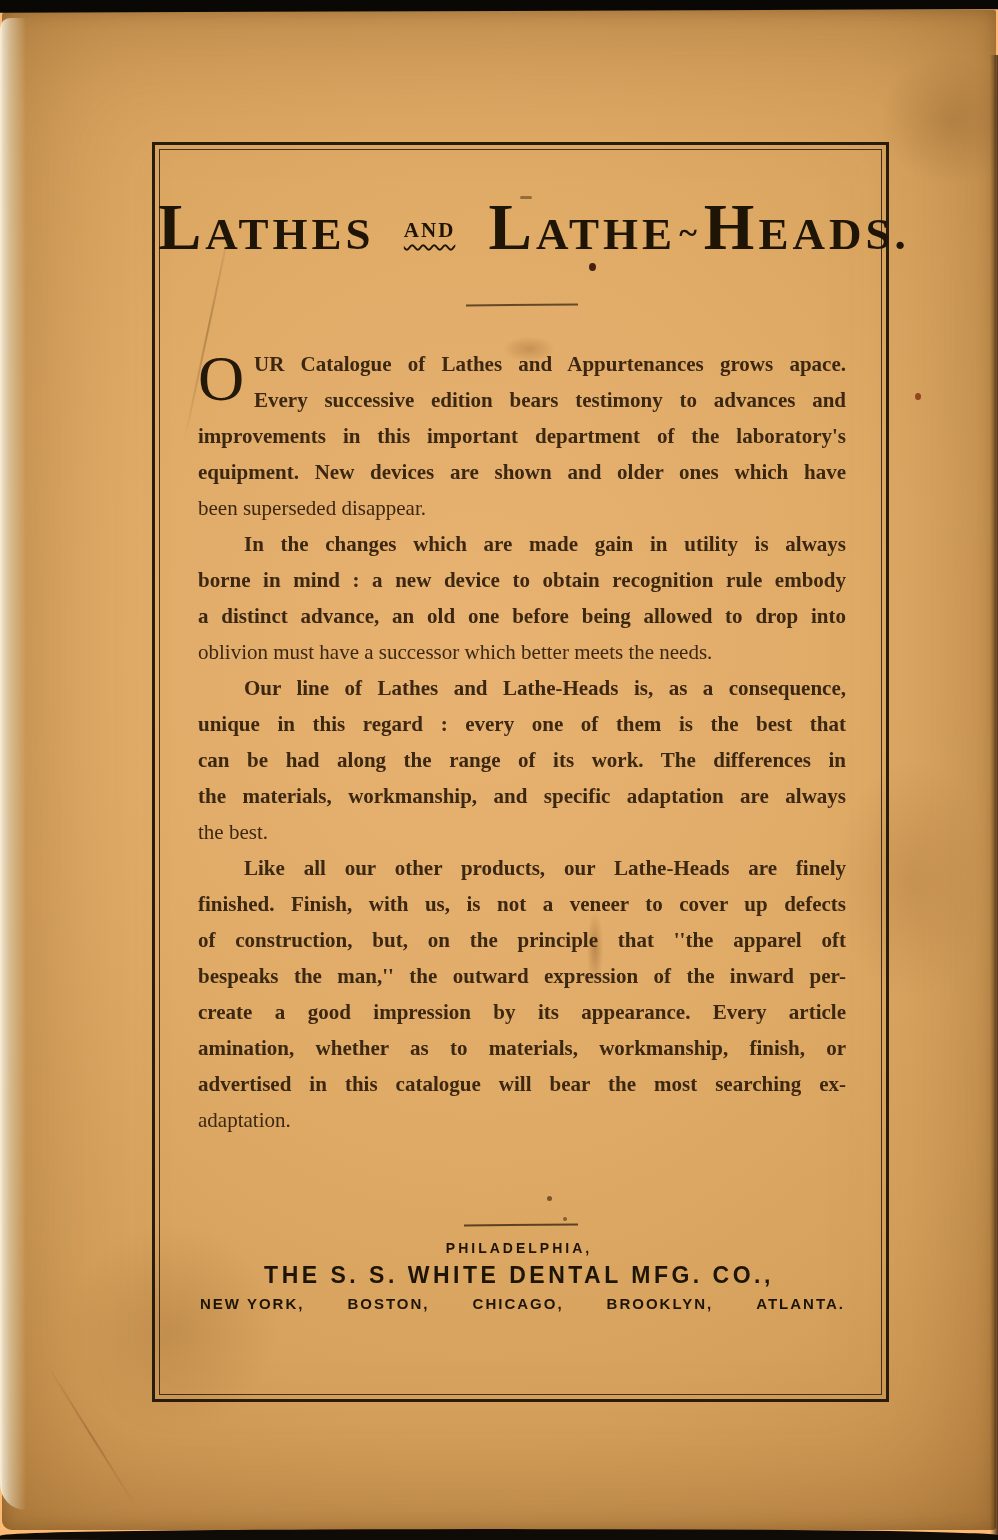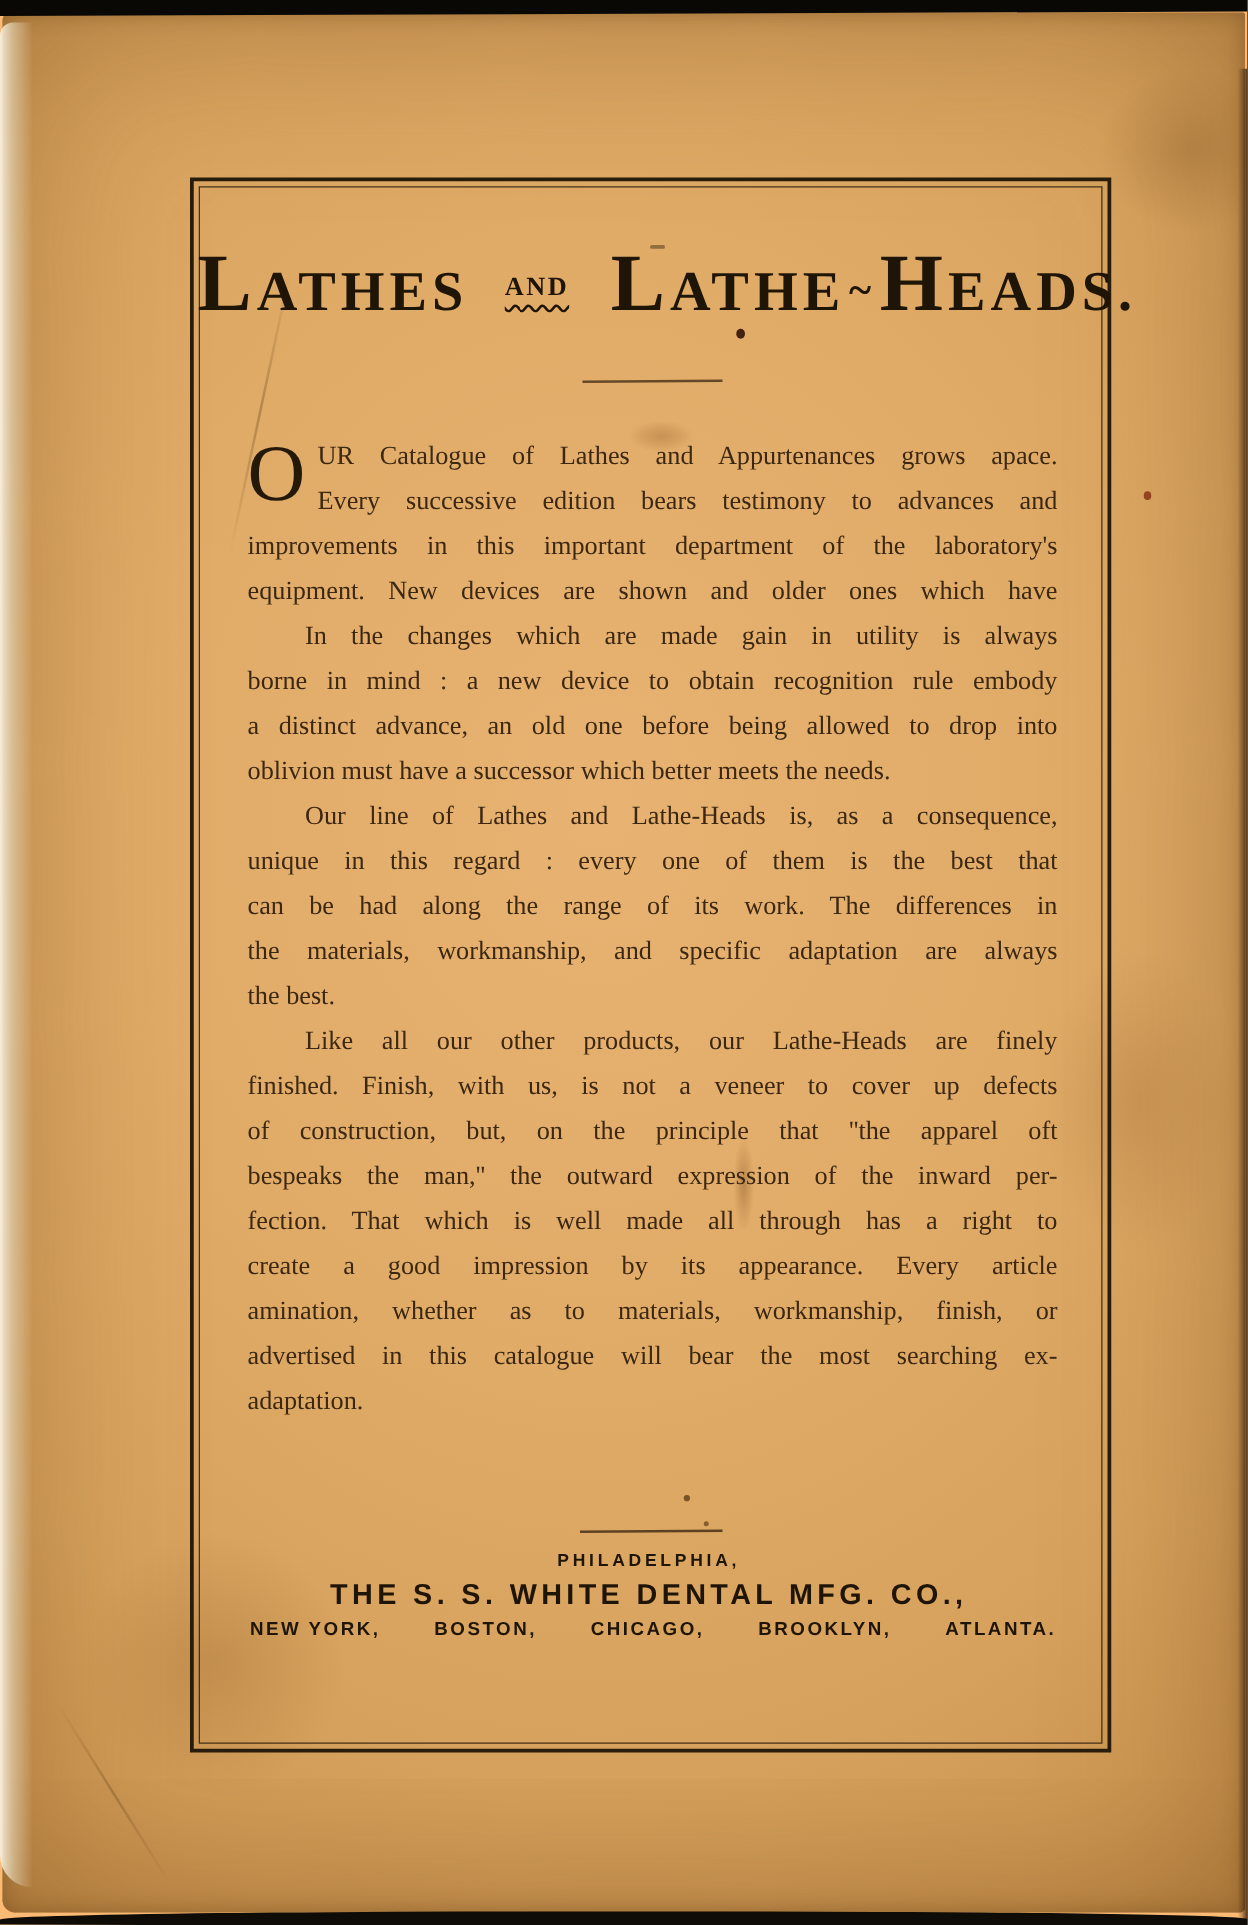--- a/index.html
+++ b/index.html
@@ -82,21 +82,21 @@
   .title-rule { position: absolute; left: 466px; top: 304px; width: 112px; height: 2px; background: rgba(70,48,22,.8); transform: rotate(-.4deg); }
   .title-dot { position: absolute; left: 589px; top: 263px; width: 7px; height: 8px; border-radius: 50%; background: #43200f; }
   
   .body-col {
     position: absolute; left: 198px; top: 346px; width: 648px;
     color: var(--body-ink, #3c2812);
     font-size: 21px; line-height: 36px;
   }
   .para { margin: 0; }
   .line { text-align: justify; text-align-last: left; }
-  .line.fill { text-align-last: justify; }
+  .line.fill { text-align-last: justify; font-weight: bold; }
   .line.indent { padding-left: 46px; }
   .dropcap {
     float: left; width: 50px; height: 70px; margin: 2px 6px 0 0;
     font-size: 64px; line-height: 62px; font-weight: normal;
     color: #241808; text-align: left;
   }
   
   .footer-rule { position: absolute; left: 464px; top: 1224px; width: 114px; height: 2px; background: rgba(70,48,22,.85); transform: rotate(-.5deg); }
   .f-company {
     position: absolute; left: 158px; top: 1262px; width: 722px; text-align: center;
@@ -150,40 +150,40 @@
   <div class="title-rule"></div>
   <div class="title-dot"></div>
 
   <div class="body-col">
       <div class="para">
         <div class="dropcap">O</div>
         <div class="line fill">UR Catalogue of Lathes and Appurtenances grows apace.</div>
         <div class="line fill">Every successive edition bears testimony to advances and</div>
         <div class="line fill">improvements in this important department of the laboratory's</div>
         <div class="line fill">equipment. New devices are shown and older ones which have</div>
+        <div class="line">been superseded disappear.</div>
       </div>
       <div class="para">
         <div class="line fill indent">In the changes which are made gain in utility is always</div>
         <div class="line fill">borne in mind : a new device to obtain recognition rule embody</div>
         <div class="line fill">a distinct advance, an old one before being allowed to drop into</div>
         <div class="line">oblivion must have a successor which better meets the needs.</div>
       </div>
       <div class="para">
         <div class="line fill indent">Our line of Lathes and Lathe-Heads is, as a consequence,</div>
         <div class="line fill">unique in this regard : every one of them is the best that</div>
         <div class="line fill">can be had along the range of its work. The differences in</div>
         <div class="line fill">the materials, workmanship, and specific adaptation are always</div>
         <div class="line">the best.</div>
       </div>
       <div class="para">
         <div class="line fill indent">Like all our other products, our Lathe-Heads are finely</div>
         <div class="line fill">finished. Finish, with us, is not a veneer to cover up defects</div>
         <div class="line fill">of construction, but, on the principle that ''the apparel oft</div>
         <div class="line fill">bespeaks the man,'' the outward expression of the inward per-</div>
-        <div class="line fill">fection. That which is well made all through has a right to</div>
         <div class="line fill">create a good impression by its appearance. Every article</div>
         <div class="line fill">amination, whether as to materials, workmanship, finish, or</div>
         <div class="line fill">advertised in this catalogue will bear the most searching ex-</div>
         <div class="line">adaptation.</div>
       </div>
     </div>
 
   <div class="footer-rule"></div>
   <div class="f-company">THE S. S. WHITE DENTAL MFG. CO.,</div>
   <div class="f-city">PHILADELPHIA,</div>

